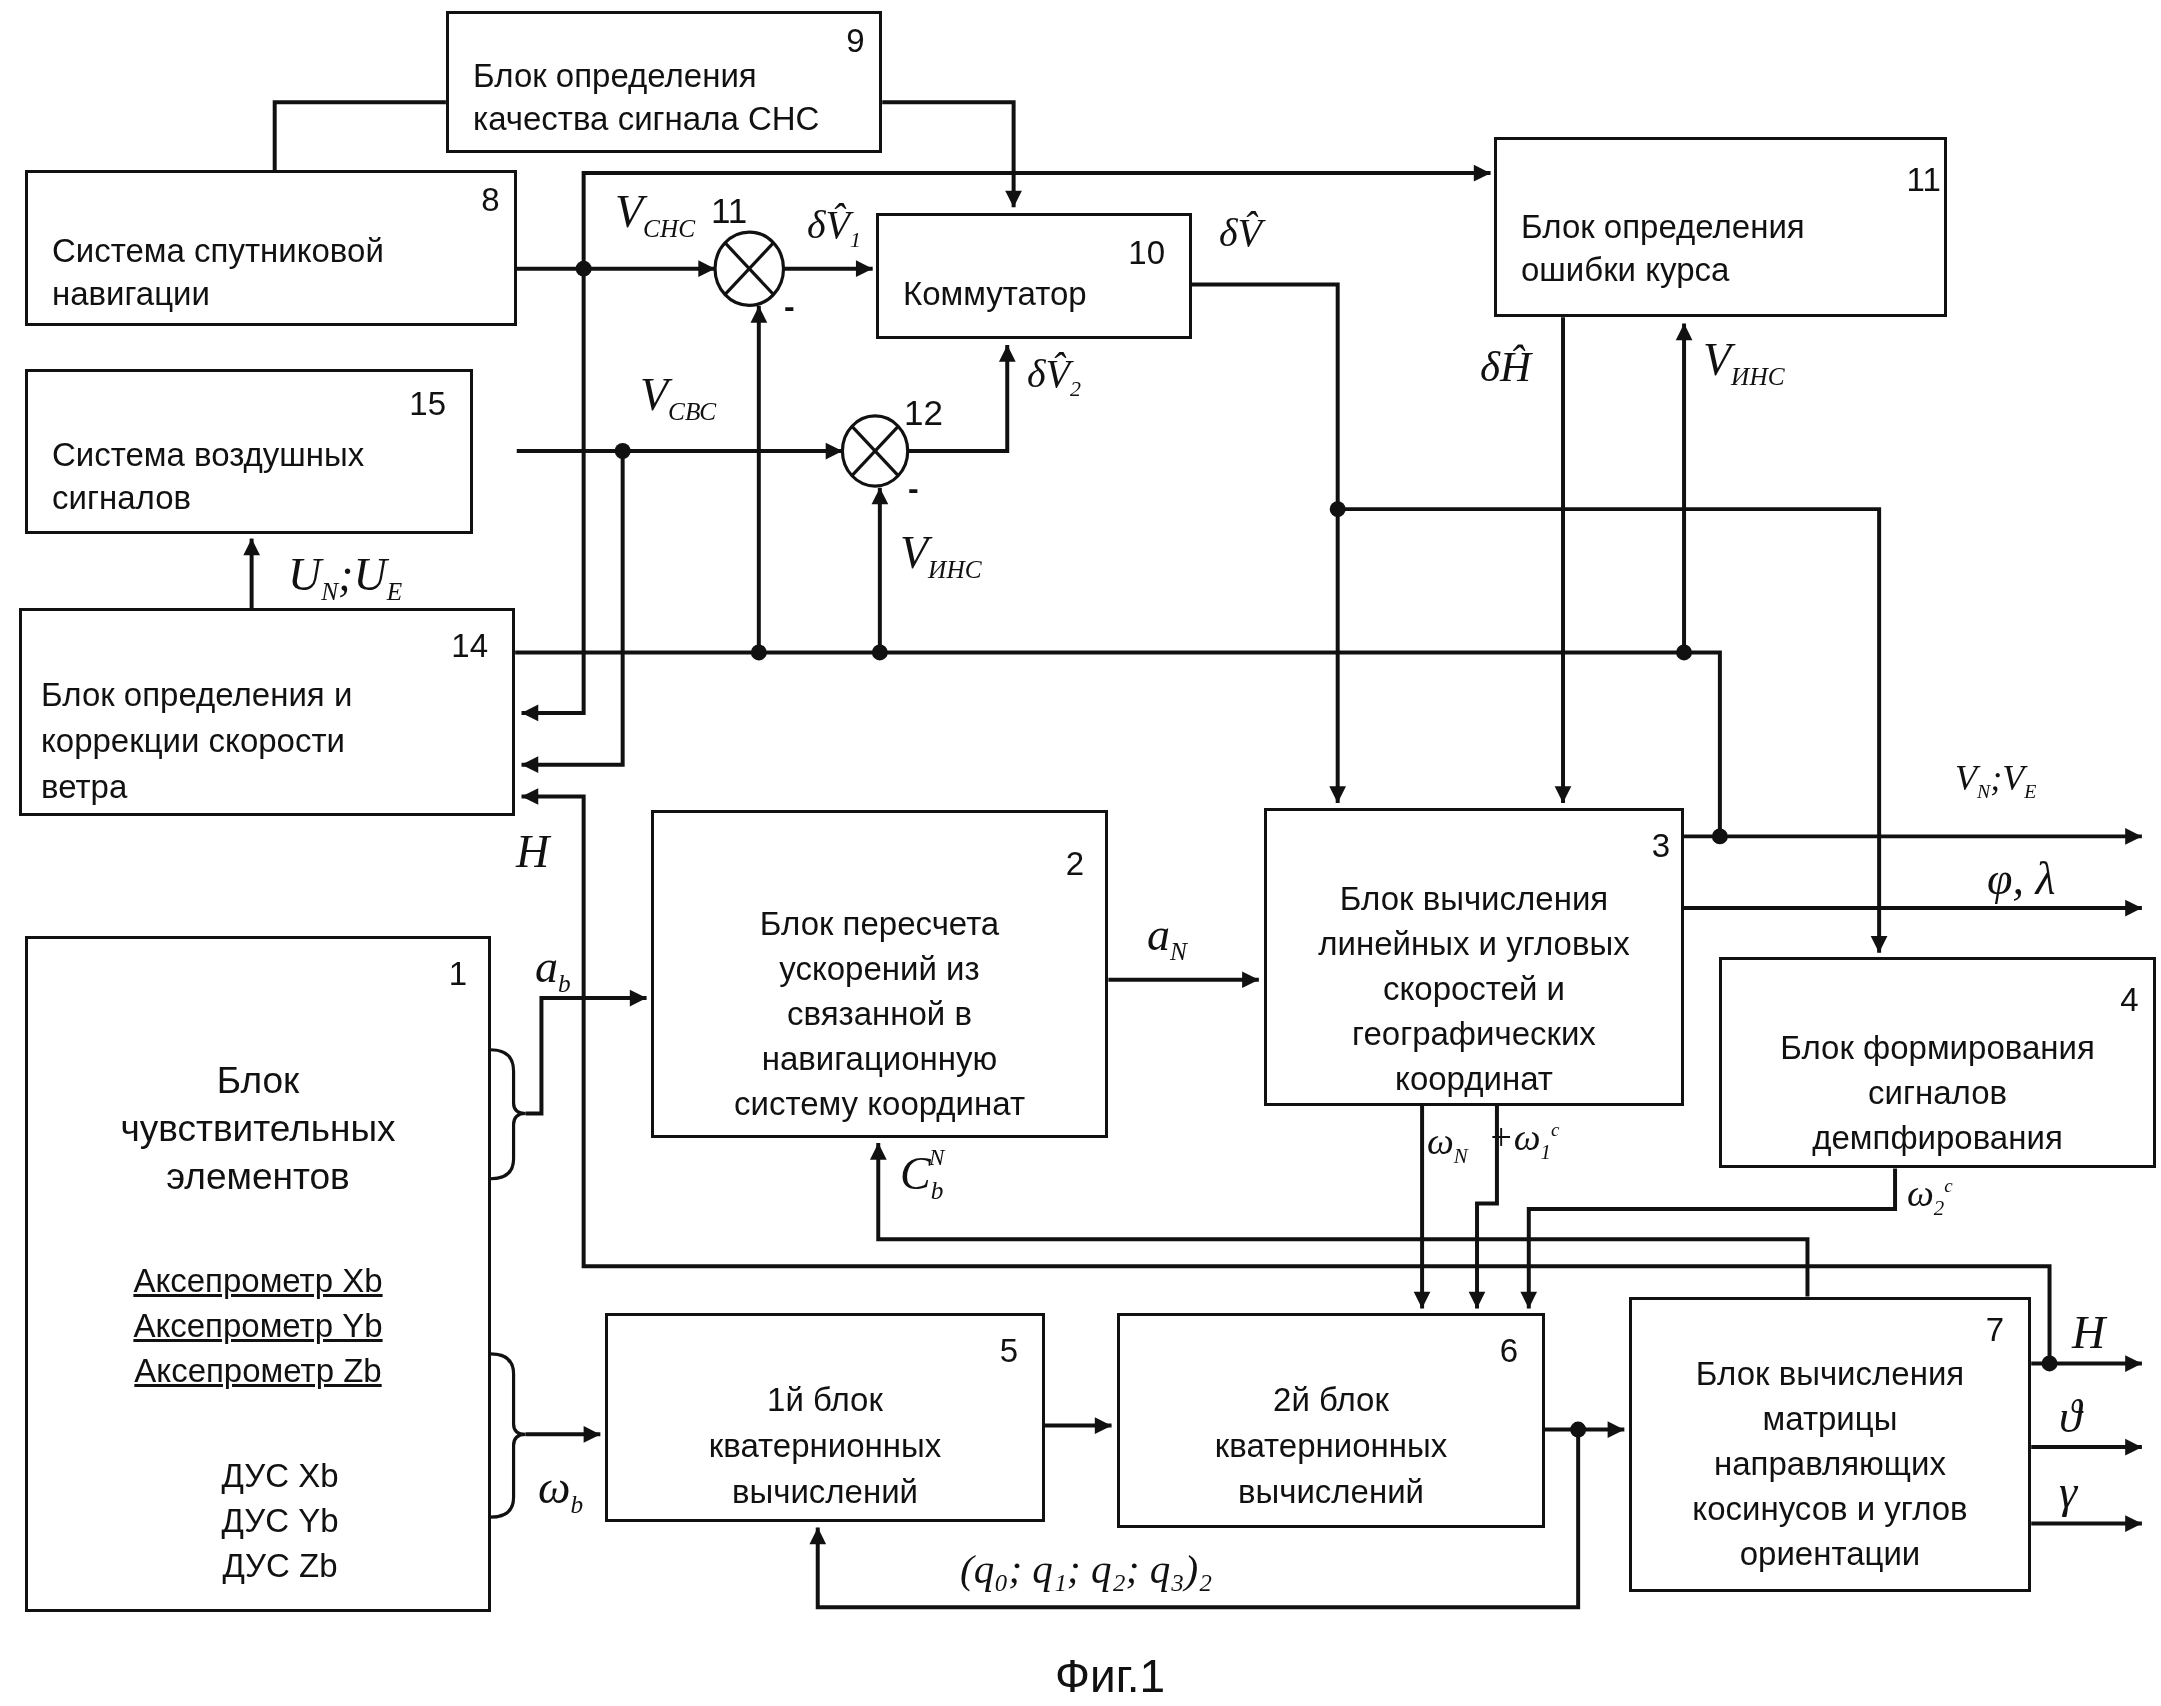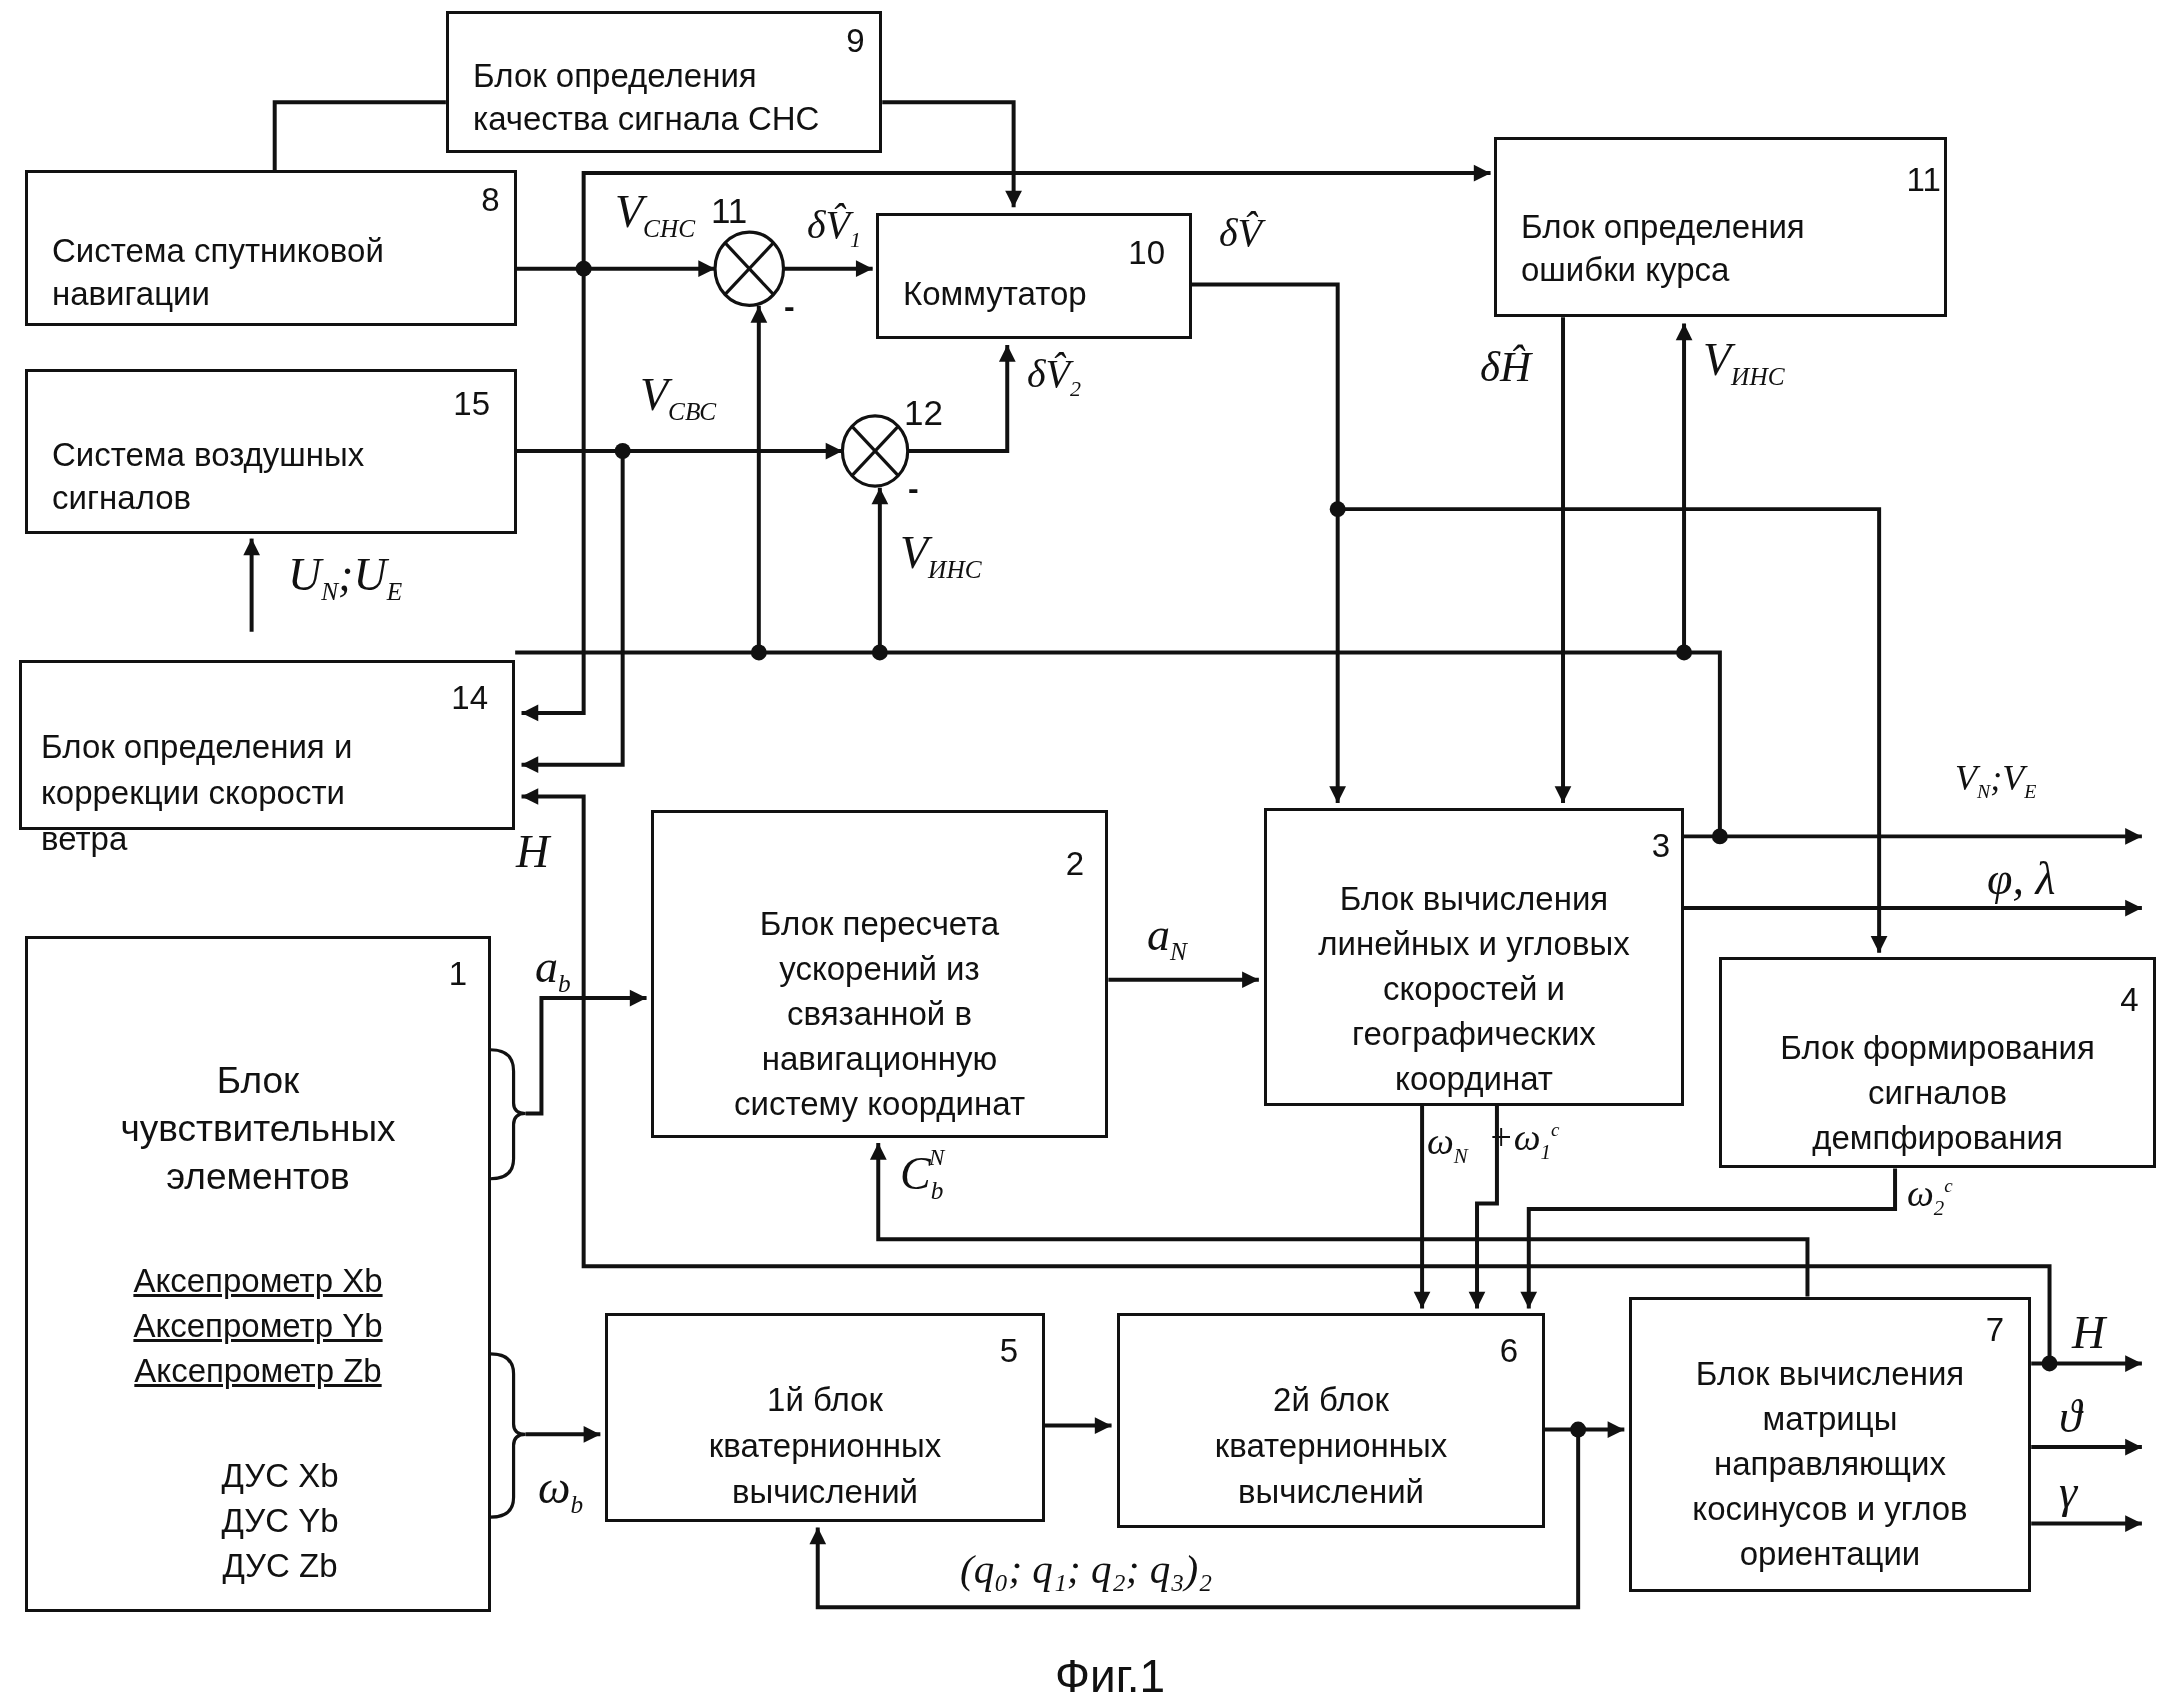--- a/index.html
+++ b/index.html
@@ -148,29 +148,29 @@
 </div>
 
 <div class="block" style="left:1494px;top:137px;width:453px;height:180px;">
   <span class="num" style="right:3.2px;top:21px;">11</span>
   <div class="txt left" style="top:65px;">
     <span class="line">Блок определения</span>
     <span class="line">ошибки курса</span>
   </div>
 </div>
 
-<div class="block" style="left:25px;top:369px;width:492px;height:165px;">
+<div class="block" style="left:25px;top:369px;width:448px;height:165px;">
   <span class="num" style="right:24px;top:12.7px;">15</span>
   <div class="txt left" style="top:61px;">
     <span class="line">Система воздушных</span>
     <span class="line">сигналов</span>
   </div>
 </div>
 
-<div class="block" style="left:19px;top:660px;width:496px;height:170px;">
+<div class="block" style="left:19px;top:608px;width:496px;height:208px;">
   <span class="num" style="right:24px;top:16px;">14</span>
   <div class="txt left" style="left:19px;top:61px;line-height:46px;">
     <span class="line">Блок определения и</span>
     <span class="line">коррекции скорости</span>
     <span class="line">ветра</span>
   </div>
 </div>
 
 <div class="block" style="left:651px;top:810px;width:457px;height:328px;">
   <span class="num" style="right:21px;top:32px;">2</span>

